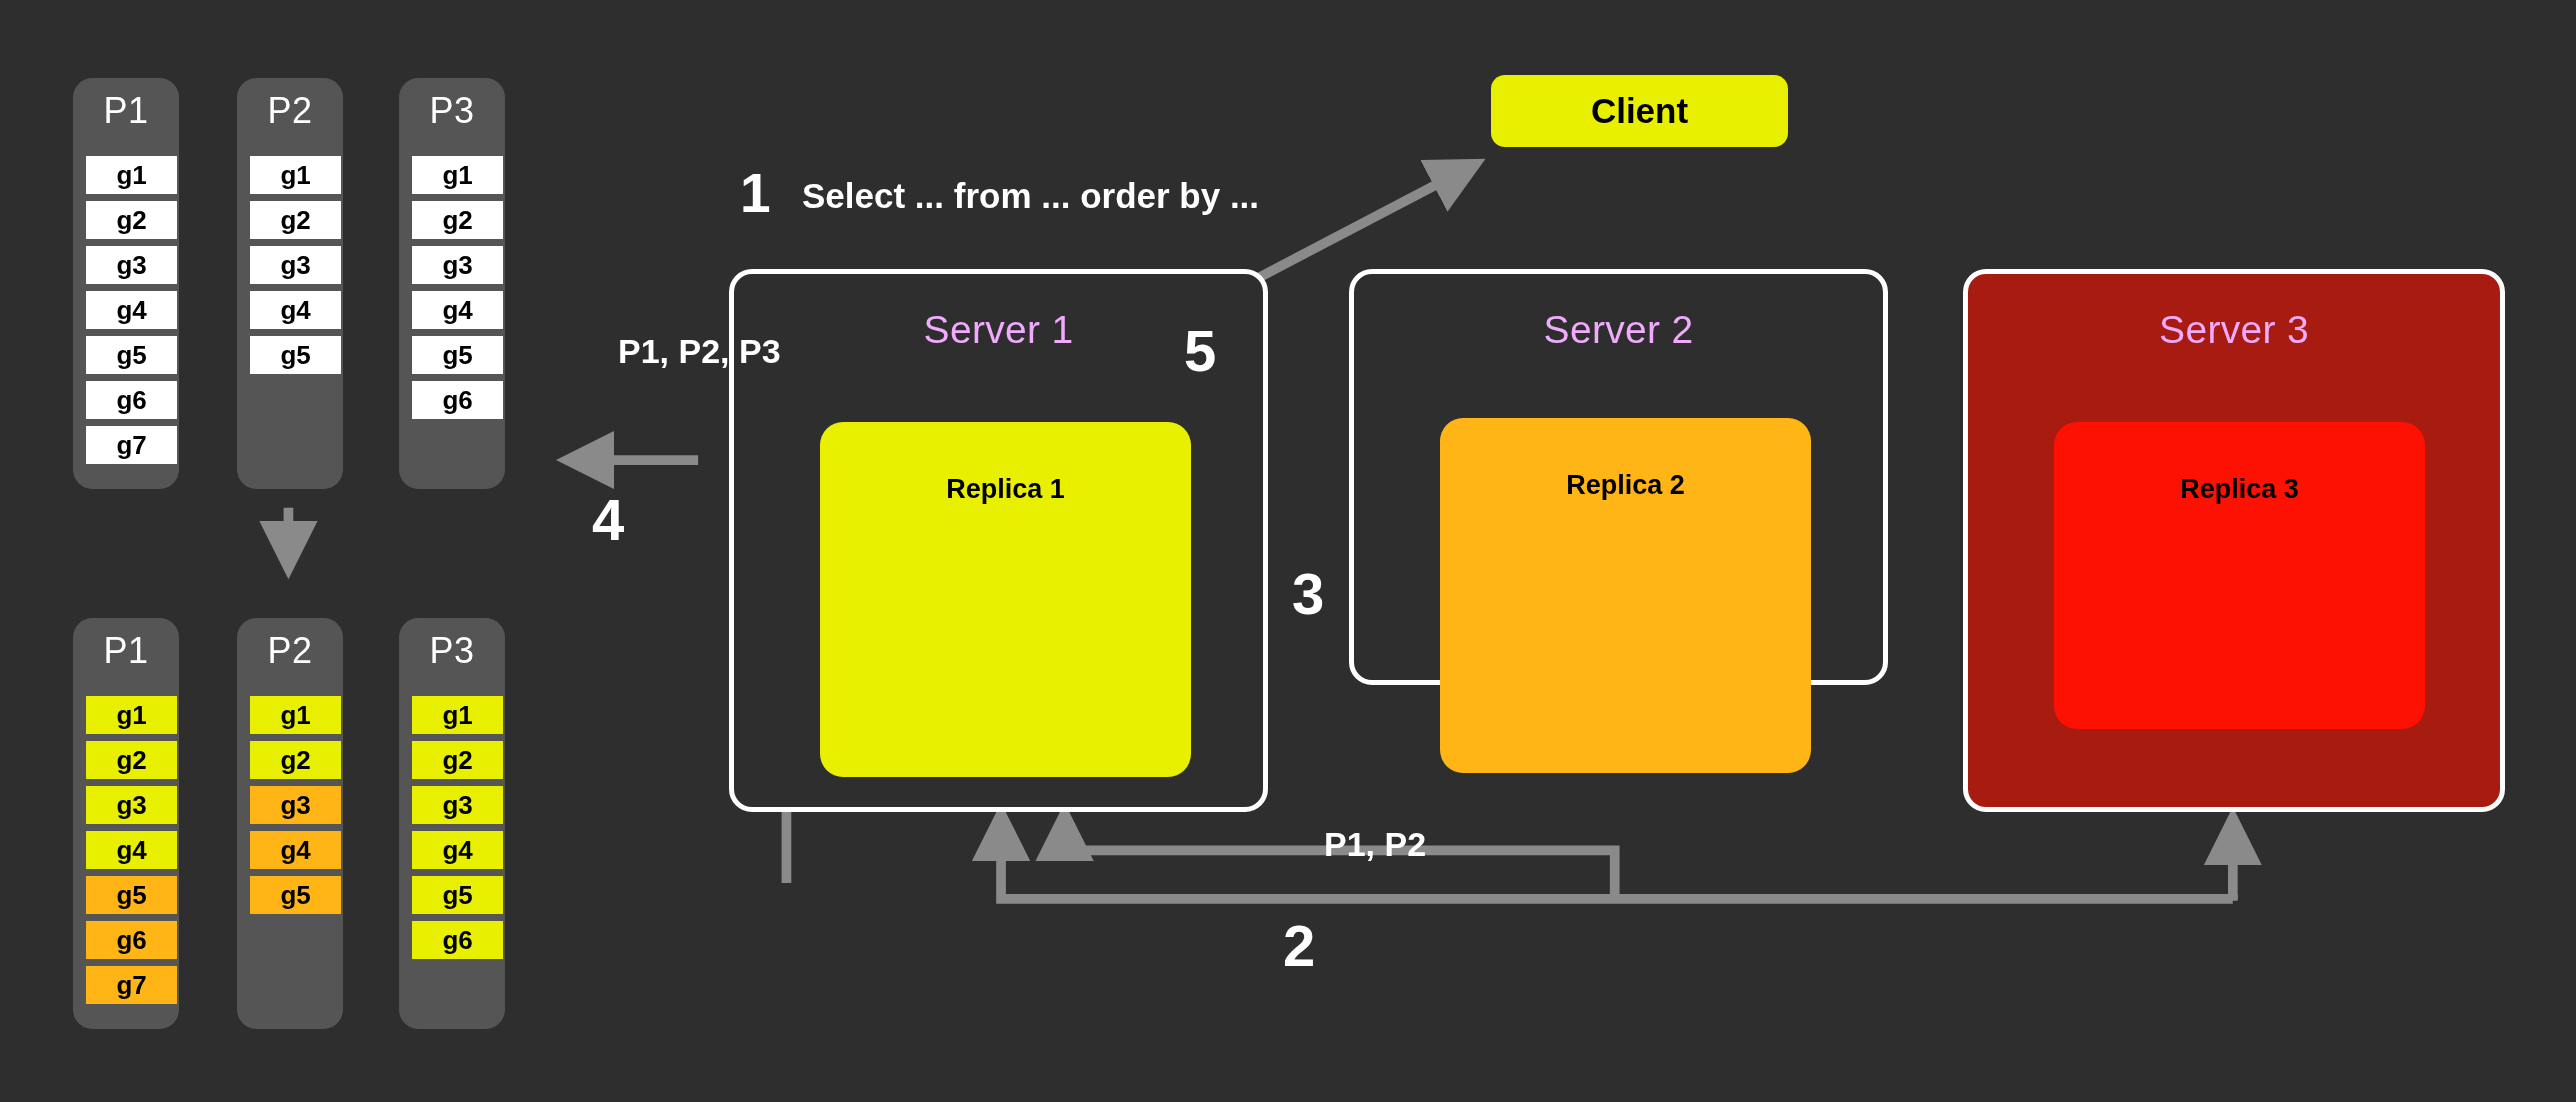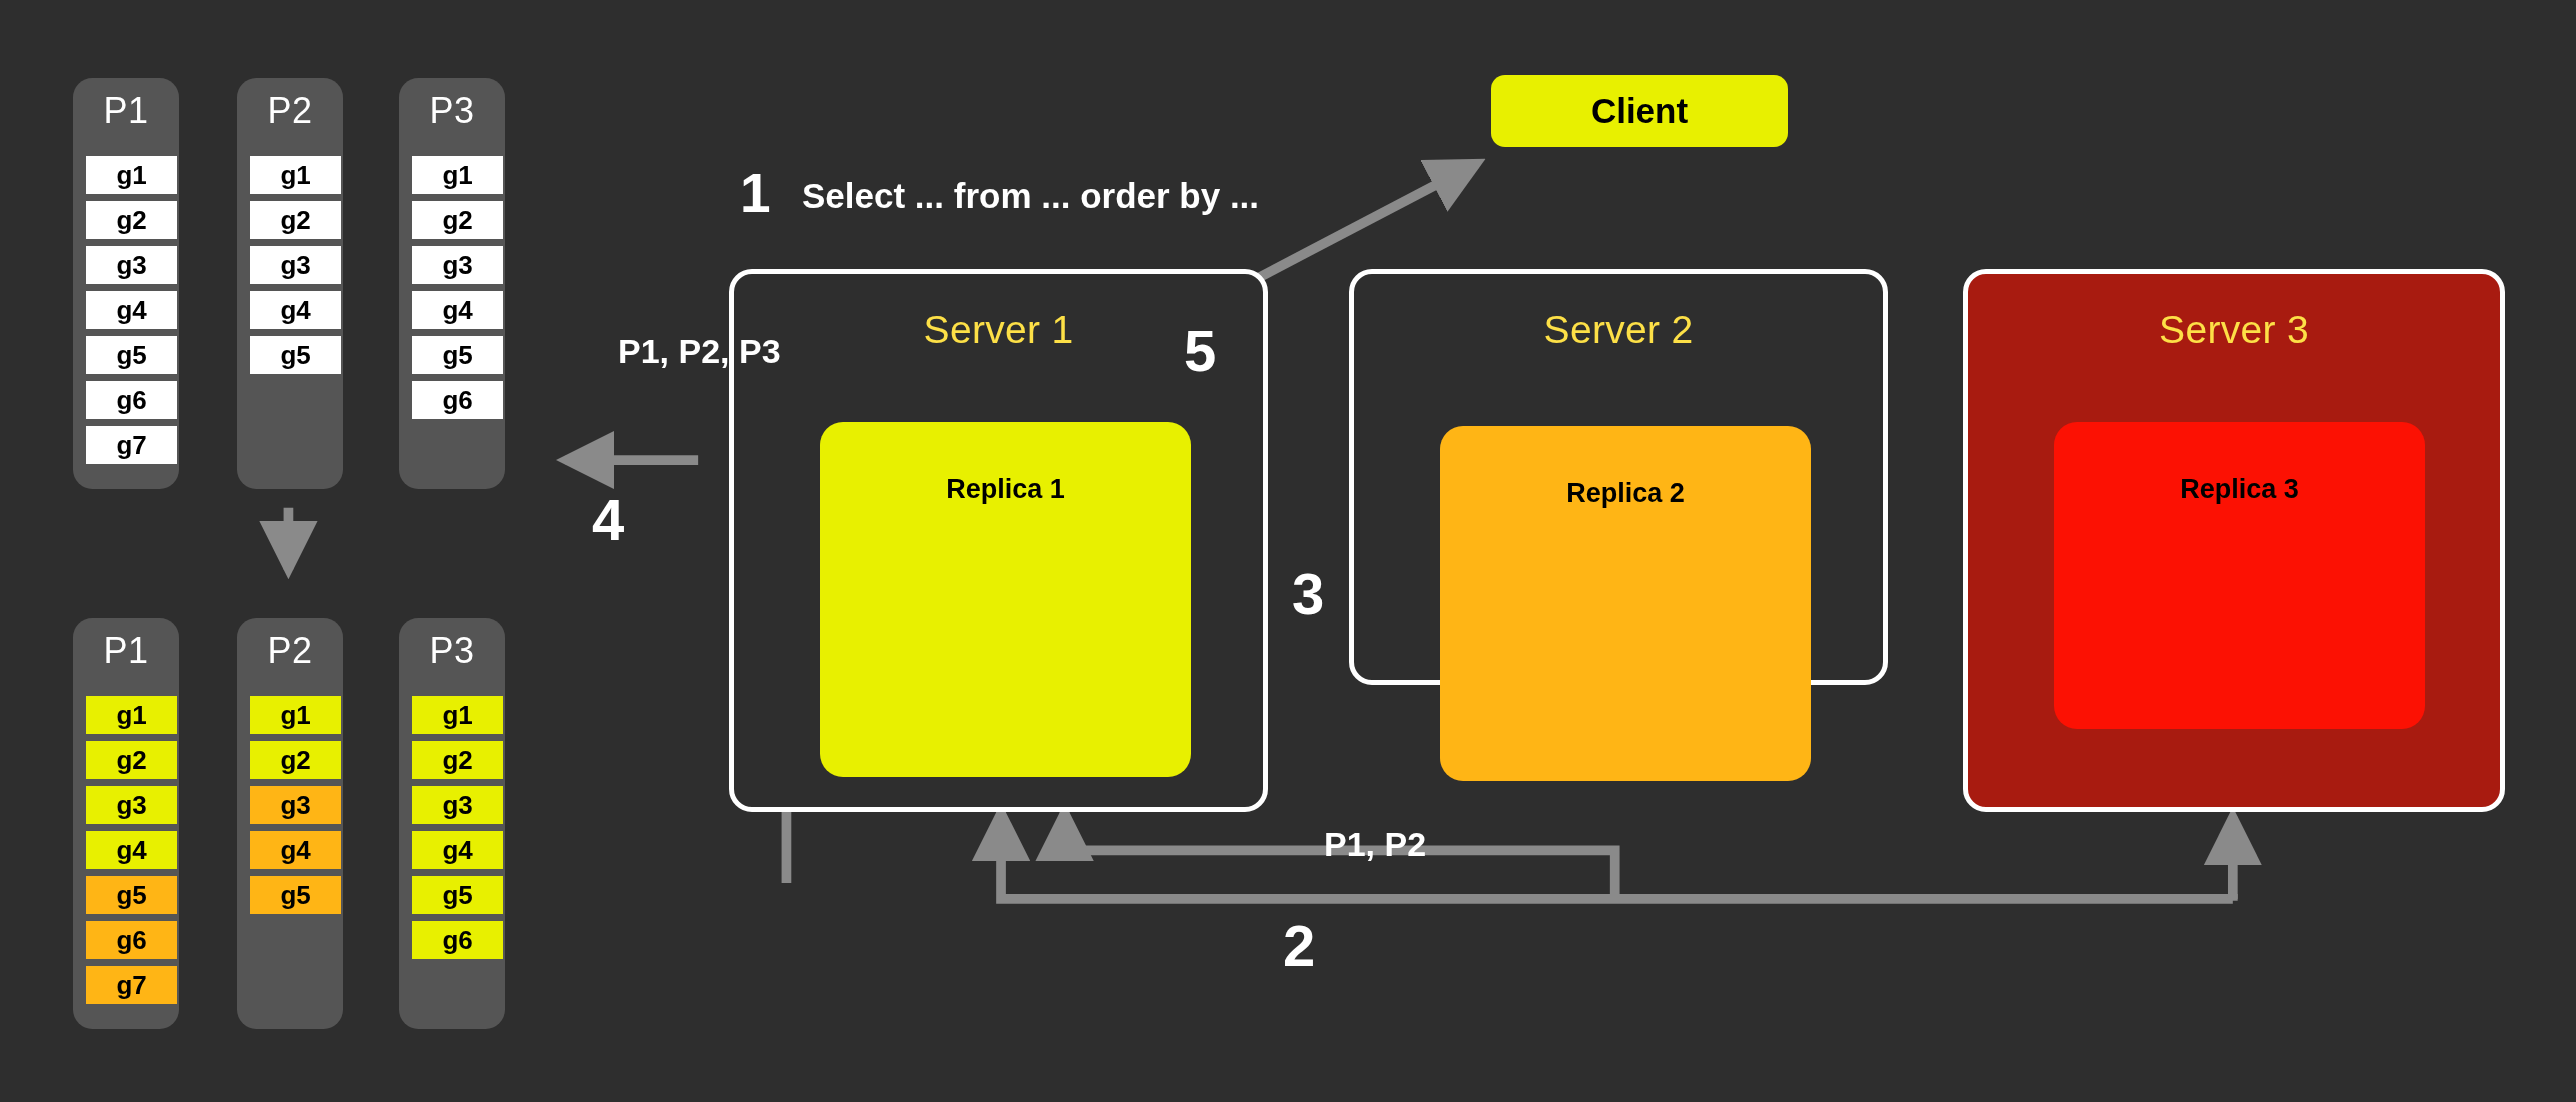--- a/index.html
+++ b/index.html
@@ -53,21 +53,21 @@
   .server{
     position:absolute;
     box-sizing:border-box;
     border:5.3px solid #ffffff;
     border-radius:23px;
   }
   .server-title{
     position:absolute;
     left:0;right:0;top:34px;
     text-align:center;
-    color:#fde047;
+    color:#f0abfc;
     font-size:39px;
     font-weight:400;
     letter-spacing:0.3px;
   }
   .replica{
     position:absolute;
     border-radius:23px;
     display:flex;
     align-items:flex-start;
     justify-content:center;
@@ -238,21 +238,21 @@
 
   <div class="server" style="left:729px;top:269px;width:539px;height:543px;background:#2e2e2e;">
     <div class="server-title">Server 1</div>
     <div class="replica" style="left:86px;top:148px;width:371px;height:355px;background:#e8f000;">
       <span>Replica 1</span>
     </div>
   </div>
 
   <div class="server" style="left:1349px;top:269px;width:539px;height:416px;background:#2e2e2e;">
     <div class="server-title">Server 2</div>
-    <div class="replica" style="left:86px;top:152px;width:371px;height:355px;background:#ffb515;">
+    <div class="replica" style="left:86px;top:144px;width:371px;height:355px;background:#ffb515;">
       <span>Replica 2</span>
     </div>
   </div>
 
   <div class="server" style="left:1963px;top:269px;width:542px;height:543px;background:#a81b10;">
     <div class="server-title">Server 3</div>
     <div class="replica" style="left:86px;top:148px;width:371px;height:307px;background:#fc1103;">
       <span>Replica 3</span>
     </div>
   </div>

